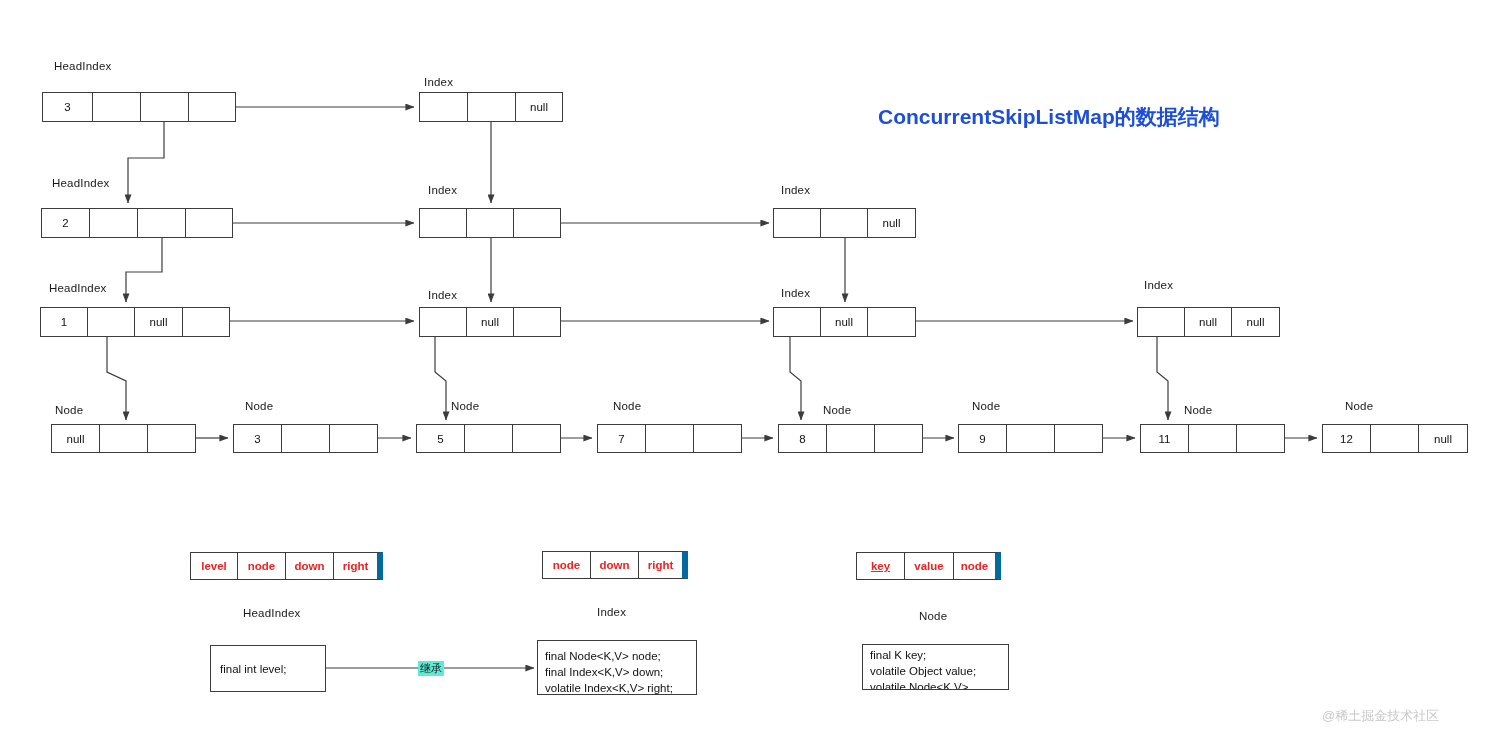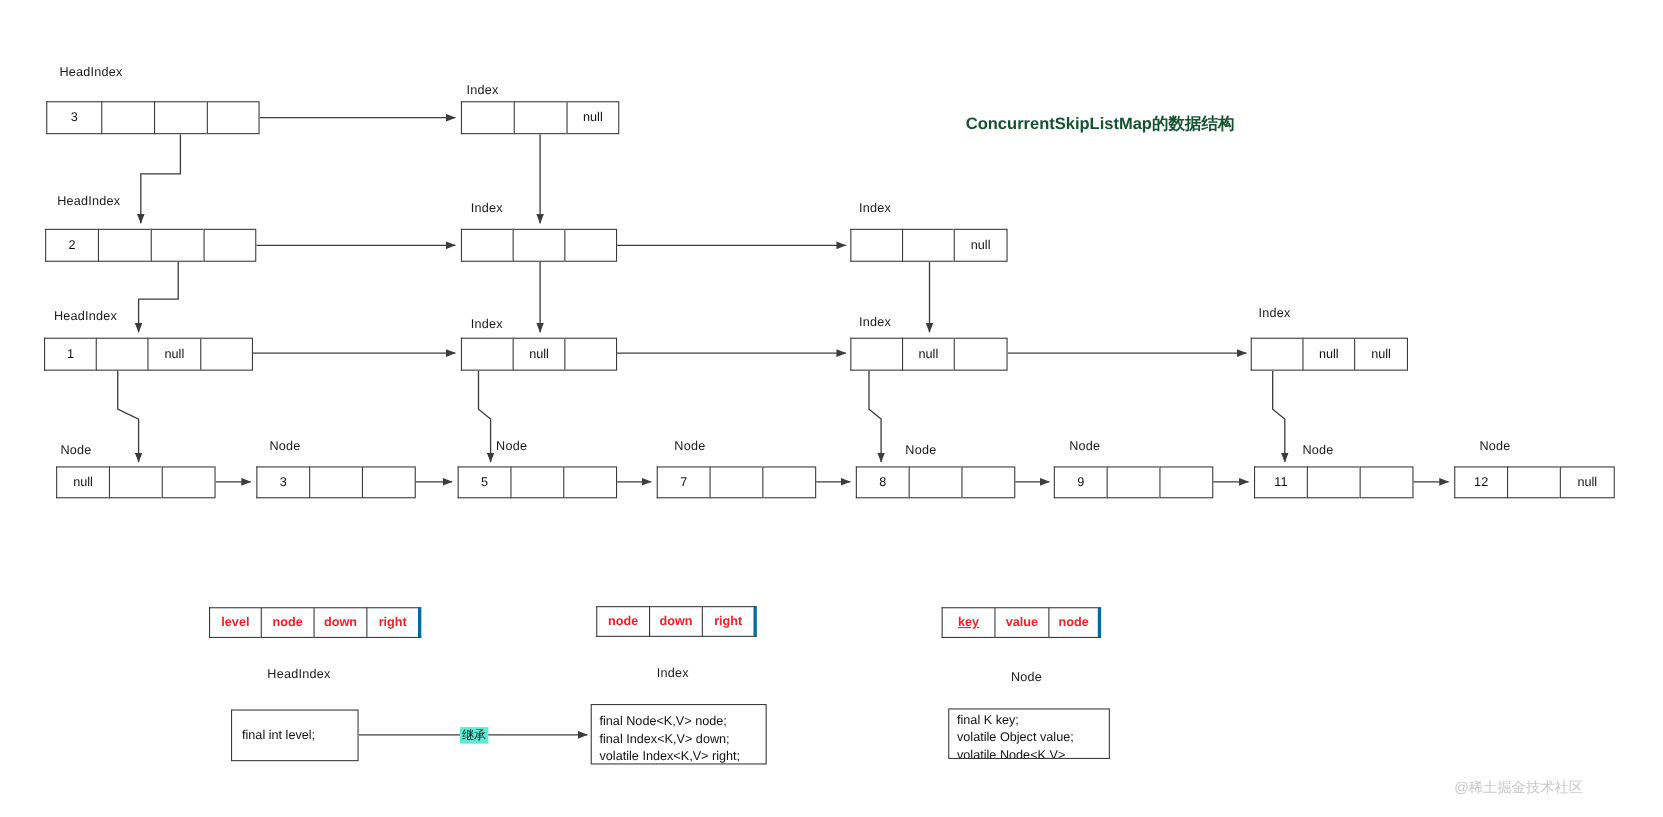--- a/index.html
+++ b/index.html
@@ -20,32 +20,32 @@
   .struct{position:absolute;display:flex;box-sizing:border-box;}
   .struct .cell{
     box-sizing:border-box;border:1px solid #3c3c3c;border-right:none;
     display:flex;align-items:center;justify-content:center;
     font-size:11.5px;color:#111;background:#fff;height:100%;
   }
   .struct .cell:last-child{border-right:1px solid #3c3c3c;}
 
   
   .title{
-    position:absolute;color:#14532d;font-weight:bold;font-size:15px;
+    position:absolute;color:#1d4ed8;font-weight:bold;font-size:21px;
     white-space:nowrap;
   }
 
   
   .legend{position:absolute;display:flex;box-sizing:border-box;}
   .legend .cell{
     box-sizing:border-box;border:1px solid #3c3c3c;border-right:none;
     display:flex;align-items:center;justify-content:center;
     font-size:11.5px;color:#ee2222;font-weight:bold;background:#fff;height:100%;
   }
-  .legend .cell:last-child{border-right:3px solid #0369a1;text-align:center;}
+  .legend .cell:last-child{border-right:6px solid #0369a1;text-align:center;}
 
   
   .codebox{
     position:absolute;box-sizing:border-box;border:1.4px solid #3c3c3c;
     background:#fff;overflow:hidden;
     font-size:11.5px;color:#111;line-height:16px;
     padding:7px 0 0 7px;
   }
   .codebox.vcenter{display:flex;align-items:center;padding-top:0;padding-left:9px;}
   .codebox div{white-space:nowrap;}

